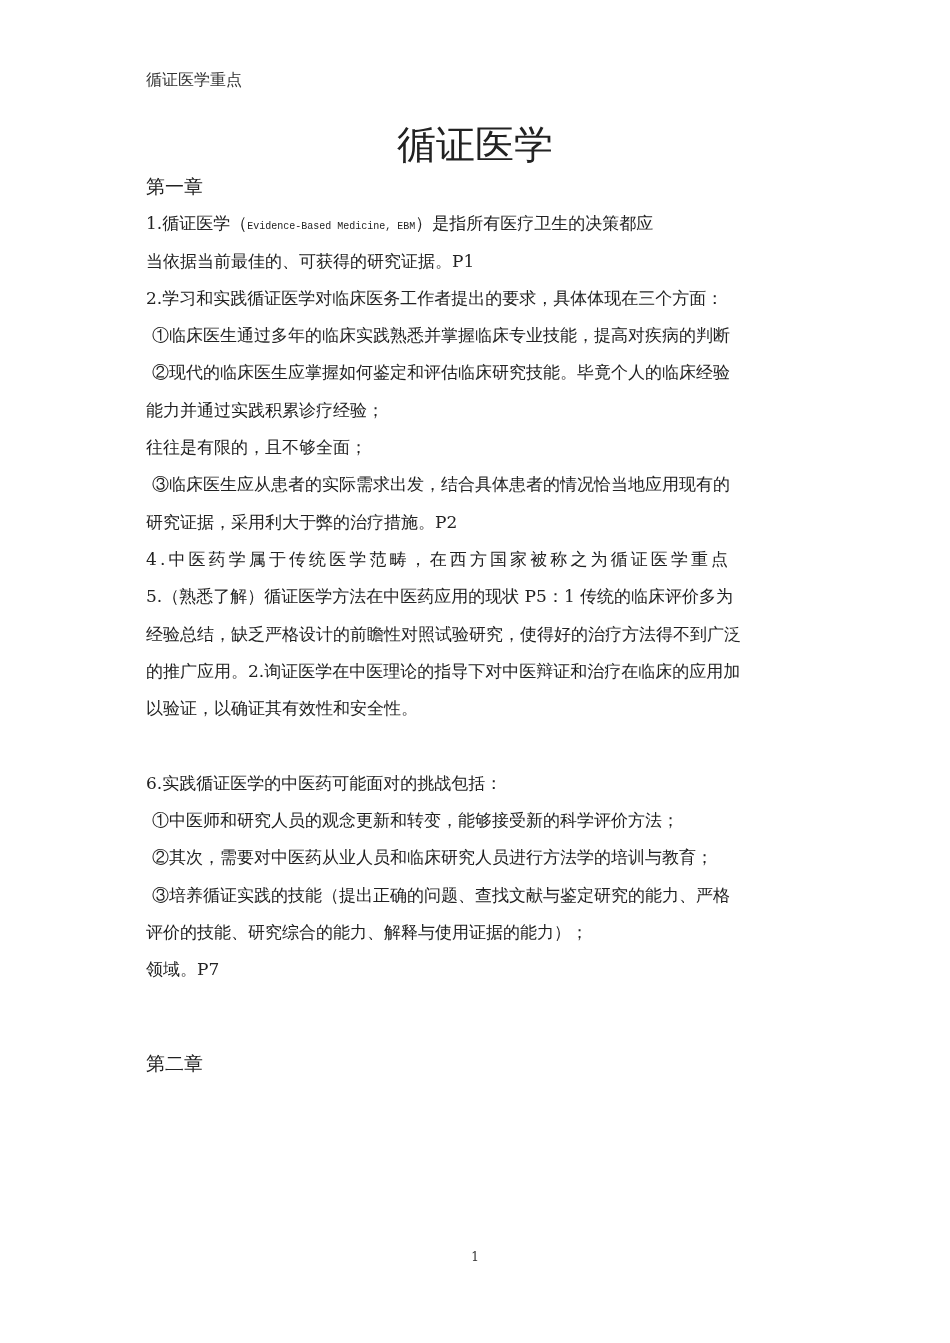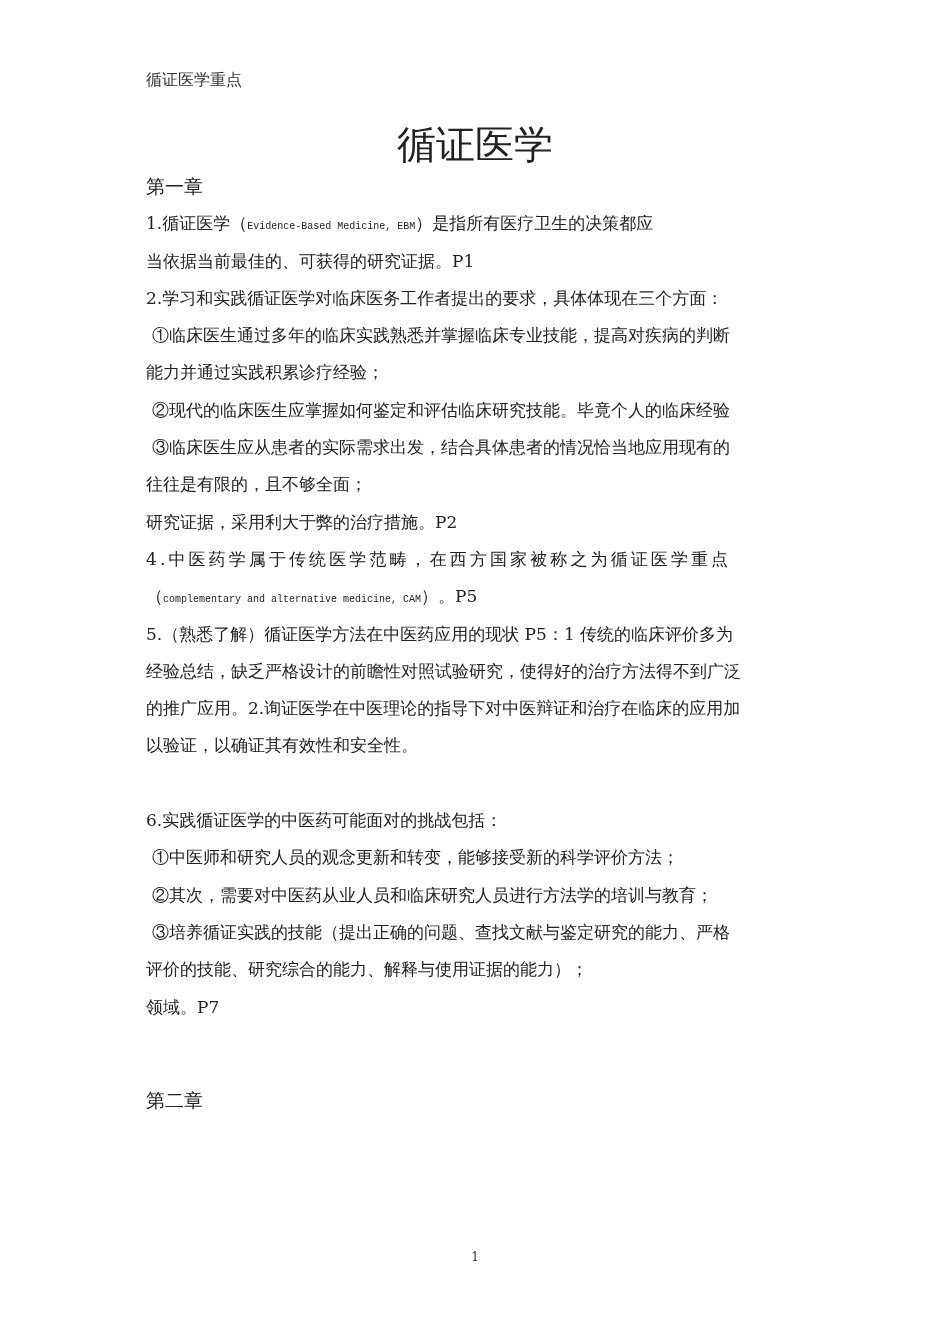--- a/index.html
+++ b/index.html
@@ -30,29 +30,28 @@
 <div class="content">
   <div class="line chapter">第一章</div>
   <div id="items">
       <div>
         <div class="line"><span class="">1.循证医学（</span><span class=" mono">Evidence-Based Medicine, EBM</span><span class="">）是指所有医疗卫生的决策都应</span></div>
         <div class="line"><span class="">当依据当前</span><span class="u">最佳的、可获得的研究证据</span><span class="">。P1</span></div>
       </div>
       <div>
         <div class="line"><span class="">2.学习和实践循证医学对临床医务工作者提出的要求，具体体现在三个方面：</span></div>
         <div class="line indent"><span class="">①临床医生通过多年的临床实践</span><span class="u">熟悉并掌握临床专业技能</span><span class="">，提高对疾病的判断</span></div>
+        <div class="line indent"><span class="">②现代的临床医生应掌握如何</span><span class="u">鉴定和评估临床研究技能</span><span class="">。毕竟个人的临床经验</span></div>
         <div class="line"><span class="">能力并通过实践积累诊疗经验；</span></div>
-        <div class="line indent"><span class="">②现代的临床医生应掌握如何</span><span class="u">鉴定和评估临床研究技能</span><span class="">。毕竟个人的临床经验</span></div>
+        <div class="line"><span class="">往往是有限的，且不够全面；</span></div>
         <div class="line indent"><span class="">③临床医生应</span><span class="u">从患者的实际需求出发</span><span class="">，结合具体患者的情况恰当地应用现有的</span></div>
-        <div class="line"><span class="">往往是有限的，且不够全面；</span></div>
         <div class="line"><span class="">研究证据，采用利大于弊的治疗措施。P2</span></div>
       </div>
       <div>
         <div class="line spaced"><span class="">4.中医药学属于传统医学范畴，在西方国家被称之为</span><span class="u">循证医学重点</span></div>
-        <div class="line"><span class="">（</span><span class=" mono">complementary and alternative medicine, CAM</span><span class="">）。P5</span></div>
       </div>
       <div>
         <div class="line"><span class="">5.（熟悉了解）循证医学方法在中医药应用的现状  P5：1 传统的临床评价多为</span></div>
         <div class="line"><span class="">经验总结，</span><span class="u">缺乏严格设计的前瞻性对照试验研究</span><span class="">，使得好的治疗方法得不到广泛</span></div>
         <div class="line"><span class="">的推广应用。2.询证医学在中医理论的指导下</span><span class="u">对中医辩证和治疗在临床的应用加</span></div>
         <div class="line"><span class="u">以验证</span><span class="">，以确证其有效性和安全性。</span></div>
       </div>
       <div>
         <div class="spacer"></div>
         <div class="line"><span class="">6.实践循证医学的中医药可能面对的挑战包括：</span></div>

